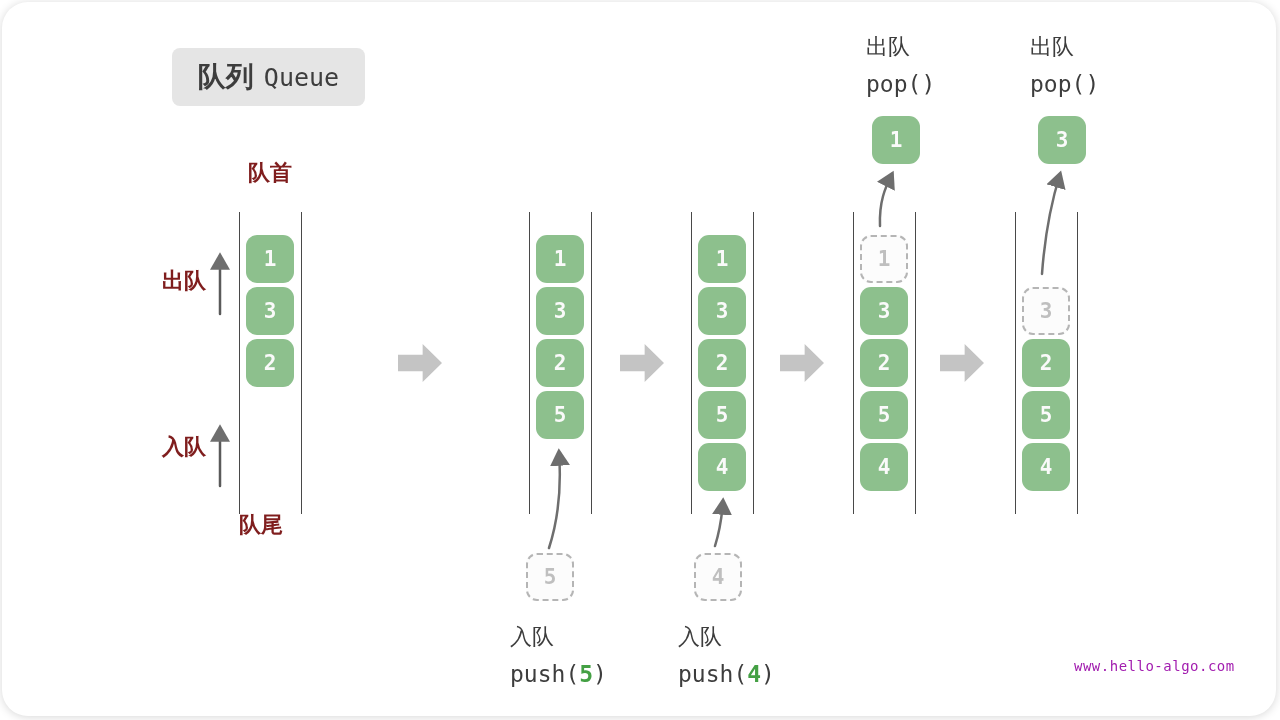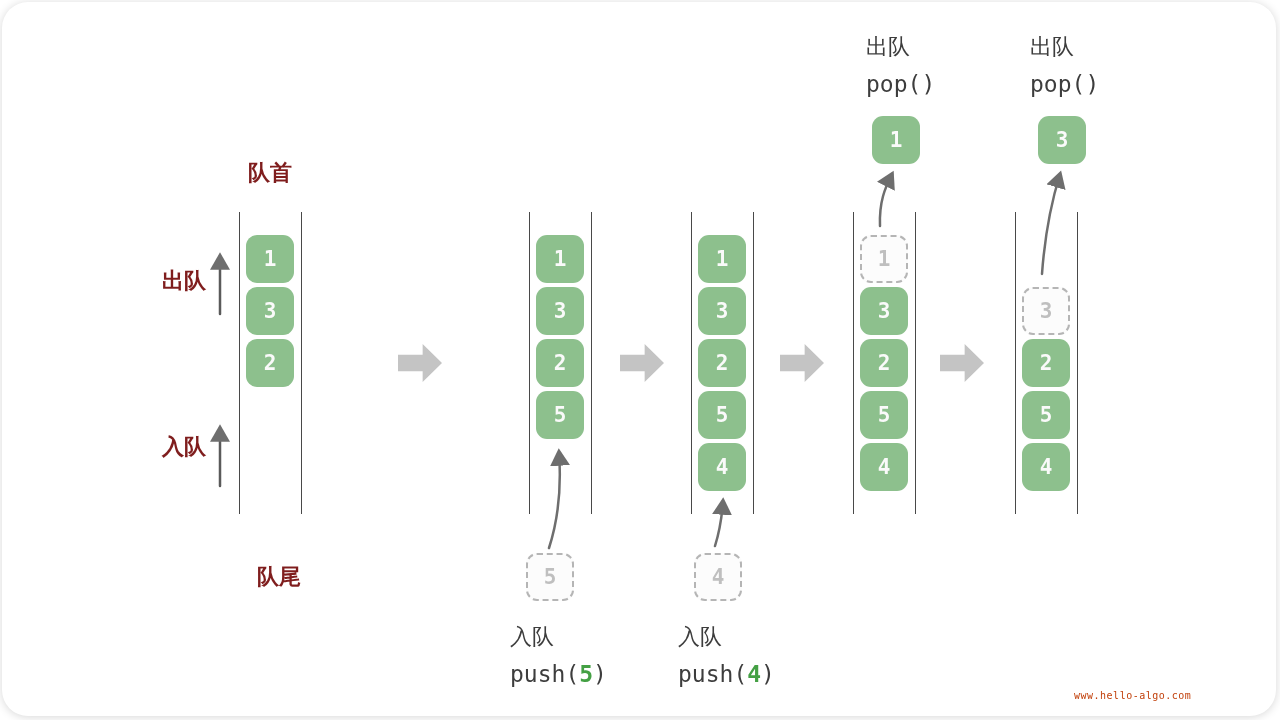--- a/index.html
+++ b/index.html
@@ -30,21 +30,21 @@
     align-items: center;
     justify-content: center;
     gap: 10px;
   }
   .title-zh { font-size: 28px; font-weight: 700; color: #3d3d3d; }
   .title-en { font-family: "DejaVu Sans Mono", monospace; font-size: 25px; font-weight: 500; color: #3d3d3d; }
 
   
   .lbl-bold { font-size: 22px; font-weight: 700; color: #7f1d1d; }
   .lbl-front { left: 237px; top: 156px; width: 62px; text-align: center; }
-  .lbl-rear  { left: 237px; top: 560px; width: 62px; text-align: right; }
+  .lbl-rear  { left: 237px; top: 508px; width: 62px; text-align: left; }
   .lbl-dequeue { left: 160px; top: 264px; }
   .lbl-enqueue { left: 160px; top: 430px; }
 
   
   .queue-col {
     position: absolute;
     top: 210px;
     width: 61px; height: 302px;
     border-left: 1.5px solid #494949;
     border-right: 1.5px solid #494949;
@@ -85,38 +85,42 @@
   .op-zh { font-size: 22px; font-weight: 500; color: #3d3d3d; }
   .op-code {
     font-family: "DejaVu Sans Mono", monospace;
     font-size: 23px; font-weight: 500; color: #3d3d3d;
     white-space: pre;
   }
   .op-arg { color: #44a044; font-weight: 700; }
 
   .watermark {
     position: absolute;
-    left: 1072px; top: 688px;
+    left: 1072px; top: 656px;
     font-family: "DejaVu Sans Mono", monospace;
-    font-size: 10px; color: #c2410c;
+    font-size: 14px; color: #a21caf;
     letter-spacing: 0.5px;
   }
 
   svg.overlay {
     position: absolute; left: 0; top: 0;
     width: 1280px; height: 720px;
     pointer-events: none;
     z-index: 5;
   }
 </style>
 </head>
 <body>
 
 <div class="card" id="diagram">
 
+  <div class="title-box">
+    <span class="title-zh">队列</span>
+    <span class="title-en">Queue</span>
+  </div>
 
   <div class="abs lbl-bold lbl-front">队首</div>
   <div class="abs lbl-bold lbl-rear">队尾</div>
   <div class="abs lbl-bold lbl-dequeue">出队</div>
   <div class="abs lbl-bold lbl-enqueue">入队</div>
 
   <div class="block-arrow" style="left:396px"></div>
   <div class="block-arrow" style="left:618px"></div>
   <div class="block-arrow" style="left:778px"></div>
   <div class="block-arrow" style="left:938px"></div>

